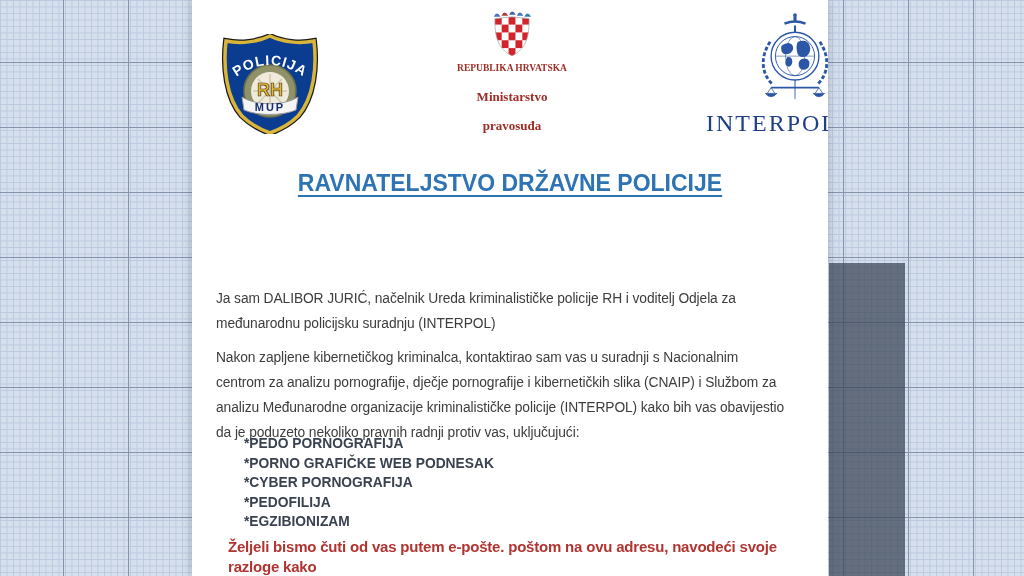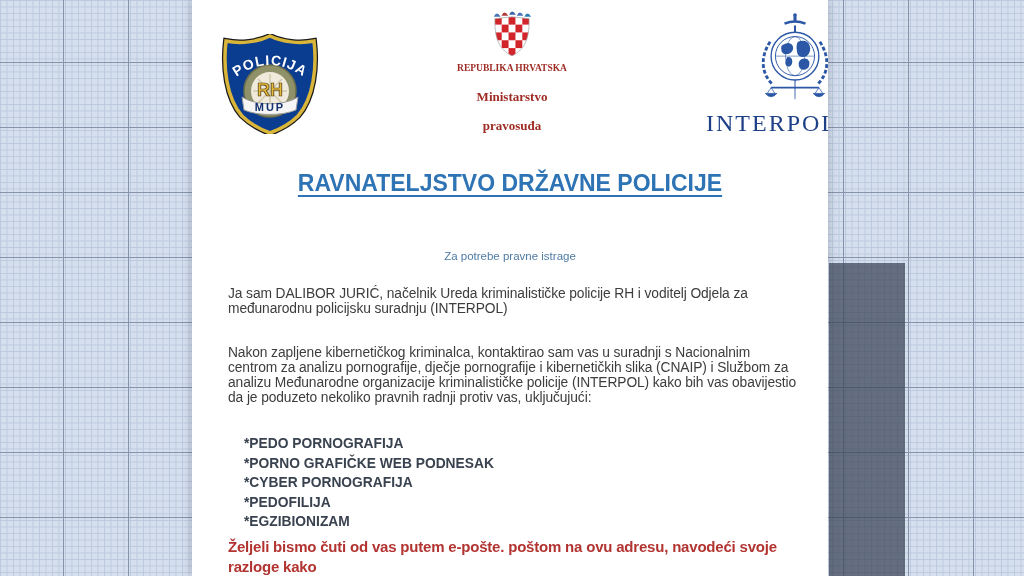--- a/index.html
+++ b/index.html
@@ -38,21 +38,21 @@
   
   .title{position:absolute;top:170px;left:0;width:100%;text-align:center;
     font-size:23px;font-weight:bold;color:#2e74b5;}
   .title span{text-decoration:underline;text-decoration-thickness:2px;text-underline-offset:4px;text-align:right;}
   .sub1{position:absolute;top:226px;left:0;width:100%;text-align:center;
     font-size:17px;font-weight:600;letter-spacing:.8px;color:#b23431;}
   .sub2{position:absolute;top:250px;left:0;width:100%;text-align:center;
     font-size:11.5px;color:#4e7ba5;}
 
   
-  .para{position:absolute;left:36px;width:600px;font-size:13.8px;line-height:15px;
+  .para{position:absolute;left:24px;width:600px;font-size:13.8px;line-height:25px;
     color:#3d3d3d;letter-spacing:-0.1px;white-space:pre-line;}
   .p1{top:286px;}
   .p2{top:345px;}
   .charges{position:absolute;left:52px;top:434px;width:600px;font-size:13.8px;
     line-height:19.5px;font-weight:bold;color:#39424f;}
   .closing{position:absolute;left:36px;top:537px;width:600px;font-size:15px;
     line-height:19.5px;font-weight:bold;color:#b23431;letter-spacing:-0.2px;white-space:pre-line;}
 </style>
 </head>
 <body>
@@ -150,21 +150,20 @@
           <path d="M14 84 q6 7 12 0 z" stroke-width="0.8"></path>
           <path d="M64 84 q6 7 12 0 z" stroke-width="0.8"></path>
         </g>
       </svg>
       <div class="word">INTERPOL</div>
     </div>
 
     <div class="title">
       <span>RAVNATELJSTVO DRŽAVNE POLICIJE</span>
     </div>
-    <div class="sub2">Za potrebe pravne istrage</div>
 
     <div class="para p1">Ja sam DALIBOR JURIĆ, načelnik Ureda kriminalističke policije RH i voditelj Odjela za
 međunarodnu policijsku suradnju (INTERPOL)</div>
     <div class="para p2">Nakon zapljene kibernetičkog kriminalca, kontaktirao sam vas u suradnji s Nacionalnim
 centrom za analizu pornografije, dječje pornografije i kibernetičkih slika (CNAIP) i Službom za
 analizu Međunarodne organizacije kriminalističke policije (INTERPOL) kako bih vas obavijestio
 da je poduzeto nekoliko pravnih radnji protiv vas, uključujući:</div>
 
     <div class="charges">
       <div>*PEDO PORNOGRAFIJA</div>

